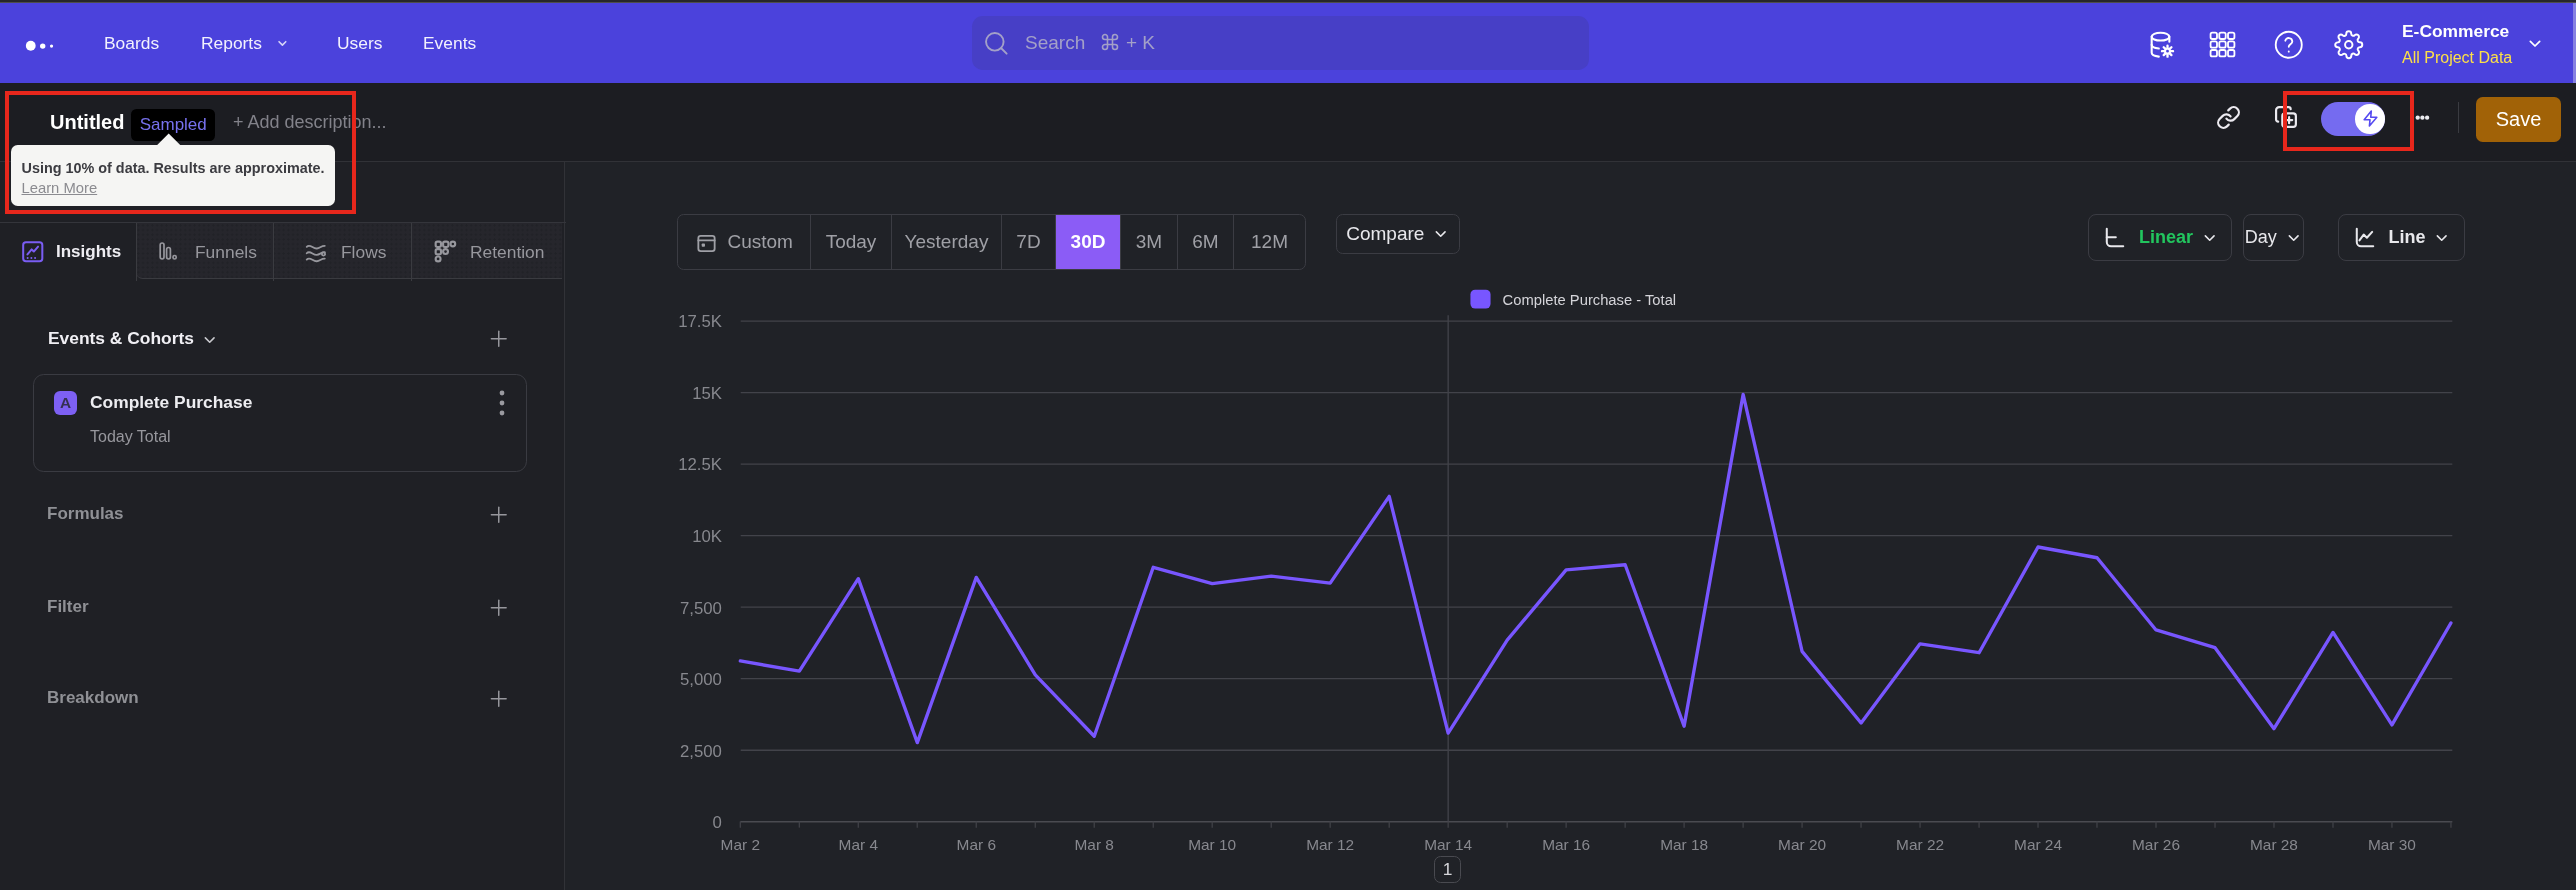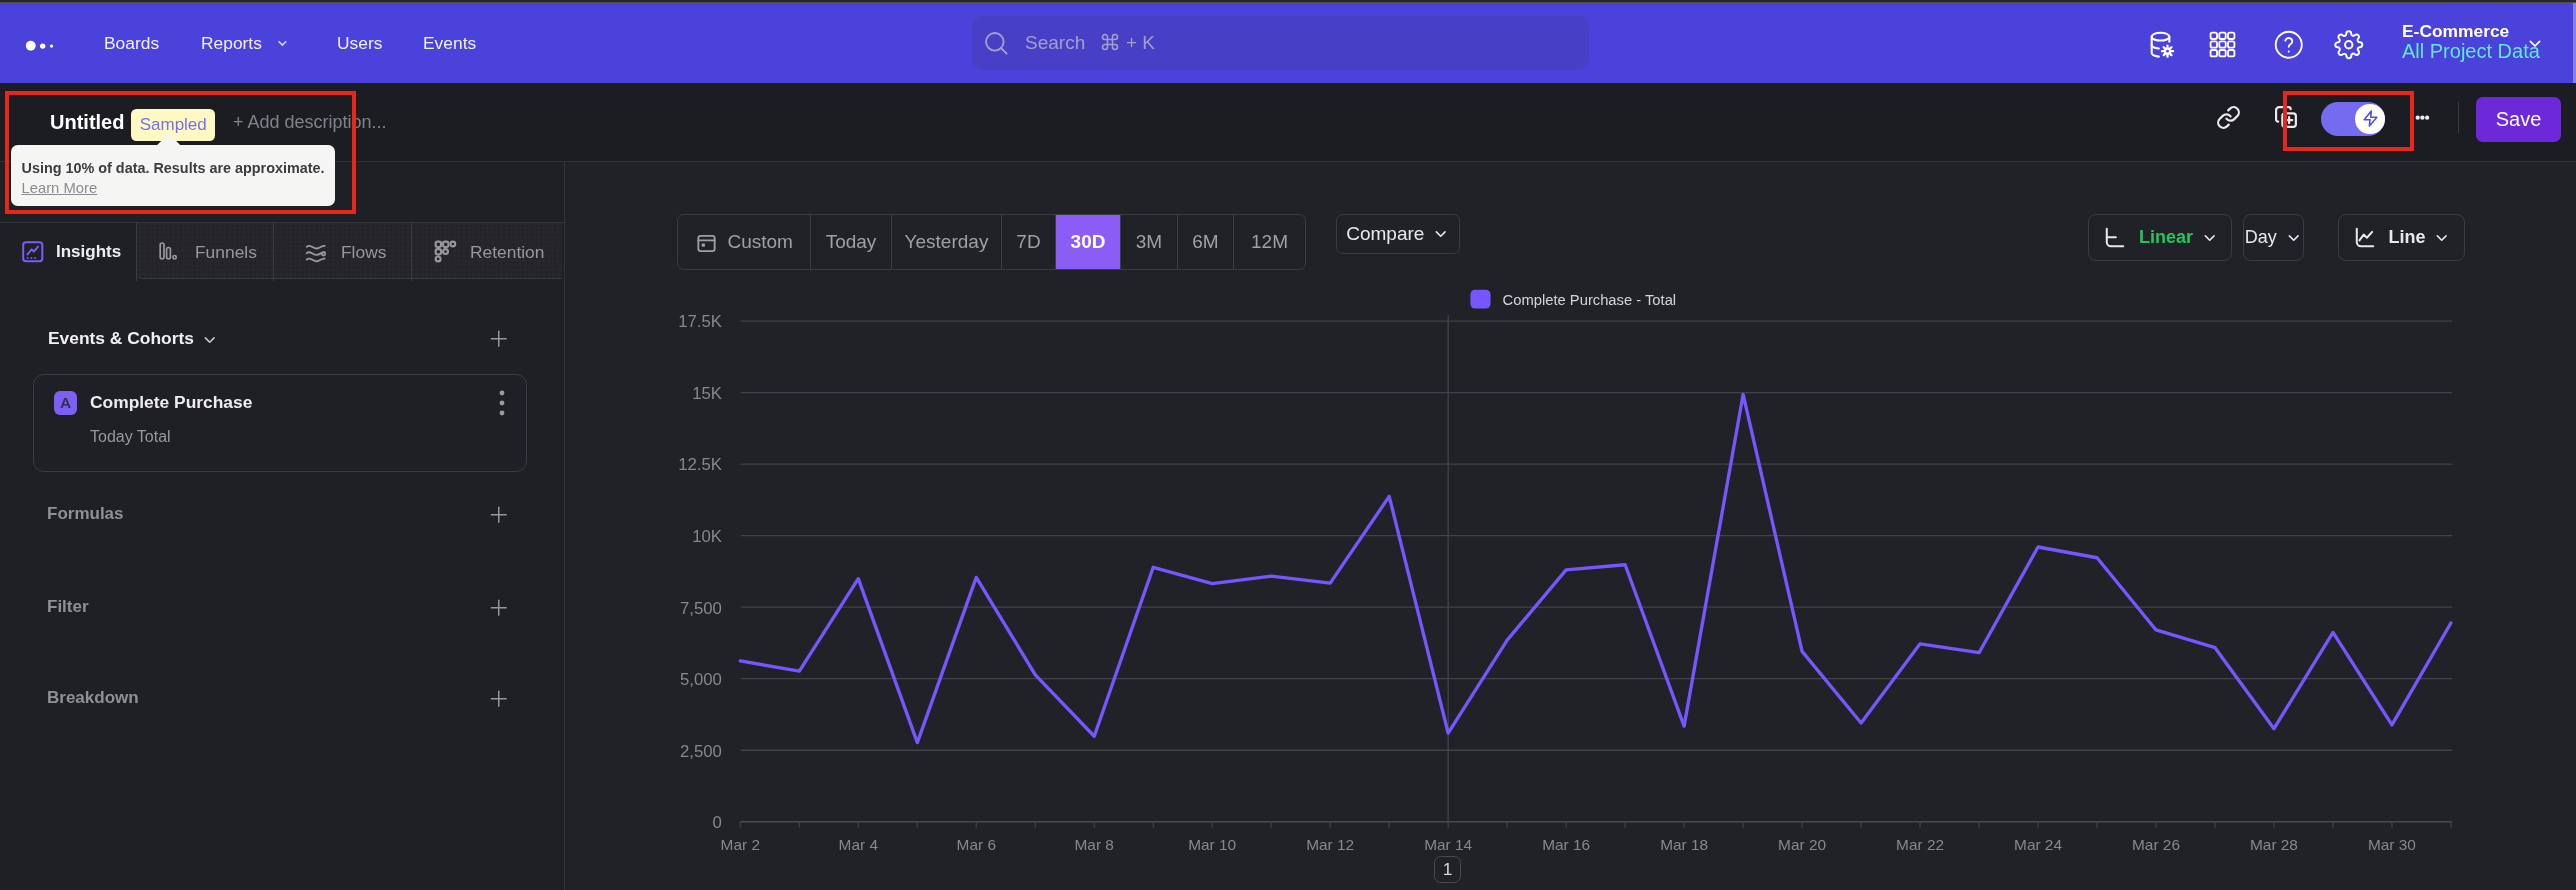--- a/index.html
+++ b/index.html
@@ -64,29 +64,29 @@
 <svg class="a" style="left:2274px;top:30px" width="29.5" height="29.5" viewBox="0 0 24 24" fill="none" stroke="#ffffff" stroke-width="1.5" stroke-linecap="round">
       <circle cx="12" cy="12" r="10.6"></circle>
       <path d="M9.2 8.7a2.9 2.9 0 0 1 5.7.7c0 2-2.9 2.4-2.9 4.2"></path>
       <line x1="12" y1="17.5" x2="12" y2="17.6"></line>
     </svg>
 <svg class="a" style="left:2334px;top:30px" width="29.5" height="29.5" viewBox="0 0 24 24" fill="none" stroke="#ffffff" stroke-width="1.6" stroke-linecap="round" stroke-linejoin="round">
       <circle cx="12" cy="12" r="3"></circle>
       <path d="M19.4 15a1.65 1.65 0 0 0 .33 1.82l.06.06a2 2 0 0 1 0 2.83 2 2 0 0 1-2.83 0l-.06-.06a1.65 1.65 0 0 0-1.82-.33 1.65 1.65 0 0 0-1 1.51V21a2 2 0 0 1-2 2 2 2 0 0 1-2-2v-.09A1.65 1.65 0 0 0 9 19.4a1.65 1.65 0 0 0-1.82.33l-.06.06a2 2 0 0 1-2.83 0 2 2 0 0 1 0-2.83l.06-.06a1.65 1.65 0 0 0 .33-1.82 1.65 1.65 0 0 0-1.51-1H3a2 2 0 0 1-2-2 2 2 0 0 1 2-2h.09A1.65 1.65 0 0 0 4.6 9a1.65 1.65 0 0 0-.33-1.82l-.06-.06a2 2 0 0 1 0-2.83 2 2 0 0 1 2.83 0l.06.06a1.65 1.65 0 0 0 1.82.33H9a1.65 1.65 0 0 0 1-1.51V3a2 2 0 0 1 2-2 2 2 0 0 1 2 2v.09a1.65 1.65 0 0 0 1 1.51 1.65 1.65 0 0 0 1.82-.33l.06-.06a2 2 0 0 1 2.83 0 2 2 0 0 1 0 2.83l-.06.06a1.65 1.65 0 0 0-.33 1.82V9a1.65 1.65 0 0 0 1.51 1H21a2 2 0 0 1 2 2 2 2 0 0 1-2 2h-.09a1.65 1.65 0 0 0-1.51 1z"></path>
     </svg>
 <div class="a" style="left:2402px;top:21px;color:#ffffff;font-size:17.4px;font-weight:bold">E-Commerce</div>
-<div class="a" style="left:2402px;top:40px;color:#5eead4;font-size:20px">All Project Data</div>
+<div class="a" style="left:2402px;top:49px;color:#fde047;font-size:16px">All Project Data</div>
 <svg class="a" style="left:2525px;top:34px" width="20" height="20" viewBox="0 0 30 30" fill="none" stroke="#ffffff" stroke-width="2.6" stroke-linecap="round" stroke-linejoin="round">
       <polyline points="8,11 15,18 22,11"></polyline>
     </svg>
 
 <div class="a" style="left:0;top:83px;width:2576px;height:78px;background:#1c1d22"></div>
 <div class="a" style="left:0;top:161px;width:2576px;height:1.3px;background:#313237"></div>
 <div class="a f" style="left:50px;top:83px;height:78px;color:#ffffff;font-size:20px;font-weight:600">Untitled</div>
-<div class="a f" style="left:131px;top:109px;height:32px;padding:0 8.7px;background:#fef9c3;border-radius:5.4px;color:#7771ee;font-size:17px">Sampled</div>
+<div class="a f" style="left:131px;top:109px;height:32px;padding:0 8.7px;background:#000000;border-radius:5.4px;color:#7771ee;font-size:17px">Sampled</div>
 <div class="a f" style="left:233px;top:83px;height:78px;color:#82828a;font-size:18px">+ Add description...</div>
 <svg class="a" style="left:2216px;top:105px" width="25" height="25" viewBox="0 0 24 24" fill="none" stroke="#eceaf0" stroke-width="2.1" stroke-linecap="round" stroke-linejoin="round">
       <path d="M10 13a5 5 0 0 0 7.54.54l3-3a5 5 0 0 0-7.07-7.07l-1.72 1.71"></path>
       <path d="M14 11a5 5 0 0 0-7.54-.54l-3 3a5 5 0 0 0 7.07 7.07l1.71-1.71"></path>
     </svg>
 <svg class="a" style="left:2274px;top:105px" width="25" height="25" viewBox="0 0 24 24" fill="none" stroke="#eceaf0" stroke-width="2.1" stroke-linecap="round" stroke-linejoin="round">
       <rect x="8" y="8" width="13" height="13" rx="2.5"></rect>
       <path d="M4 16c-1.1 0-2-.9-2-2V5c0-1.65 1.35-3 3-3h9c1.1 0 2 .9 2 2"></path>
       <line x1="14.5" y1="11.5" x2="14.5" y2="17.5"></line>
       <line x1="11.5" y1="14.5" x2="17.5" y2="14.5"></line>
@@ -96,21 +96,21 @@
 <div class="a" style="left:2355px;top:104px;width:29.5px;height:29.5px;border-radius:50%;background:#ffffff"></div>
 <svg class="a" style="left:2361px;top:109px" width="19" height="19" viewBox="0 0 24 24" fill="none" stroke="#564af0" stroke-width="2" stroke-linejoin="round">
       <polygon points="13,2.5 4,13.5 11.4,13.5 10.6,21.5 20,10.5 12.3,10.5 13,2.5"></polygon>
     </svg>
 <svg class="a" style="left:2415px;top:115px" width="14.8" height="5.4" viewBox="0 0 22 8">
       <circle cx="4" cy="4" r="3.2" fill="#ebebf0"></circle>
       <circle cx="11" cy="4" r="3.2" fill="#ebebf0"></circle>
       <circle cx="18" cy="4" r="3.2" fill="#ebebf0"></circle>
     </svg>
 <div class="a" style="left:2458px;top:102px;width:1.3px;height:31px;background:#3a3b41"></div>
-<div class="a f" style="left:2476px;top:97px;width:85px;height:45px;border-radius:6.7px;background:#6d28d9;color:#ffffff;font-size:20px;justify-content:center">Save</div>
+<div class="a f" style="left:2476px;top:97px;width:85px;height:45px;border-radius:6.7px;background:#a16207;color:#ffffff;font-size:20px;justify-content:center">Save</div>
 
 <div class="a" style="left:160px;top:137px;width:17.4px;height:17.4px;background:#f5f5f3;transform:rotate(45deg);z-index:5"></div>
 <div class="a" style="left:11.4px;top:145px;width:324px;height:61px;background:#f5f5f3;border-radius:6.7px;z-index:6"></div>
 <div class="a" style="left:21.5px;top:160px;color:#3c3c41;font-size:14.4px;font-weight:bold;z-index:7">Using 10% of data. Results are approximate.</div>
 <div class="a" style="left:21.5px;top:180px;color:#8b8b90;font-size:14.8px;font-weight:normal;text-decoration:underline;z-index:7">Learn More</div>
 
 <div class="a" style="left:4.7px;top:91px;width:351px;height:123px;border:4px solid #e7271c;z-index:8"></div>
 <div class="a" style="left:2283px;top:91px;width:131px;height:60px;border:4px solid #e7271c;z-index:8"></div>
 
 <div class="a" style="left:0;top:162px;width:564px;height:728px;background:#1f2025"></div>

